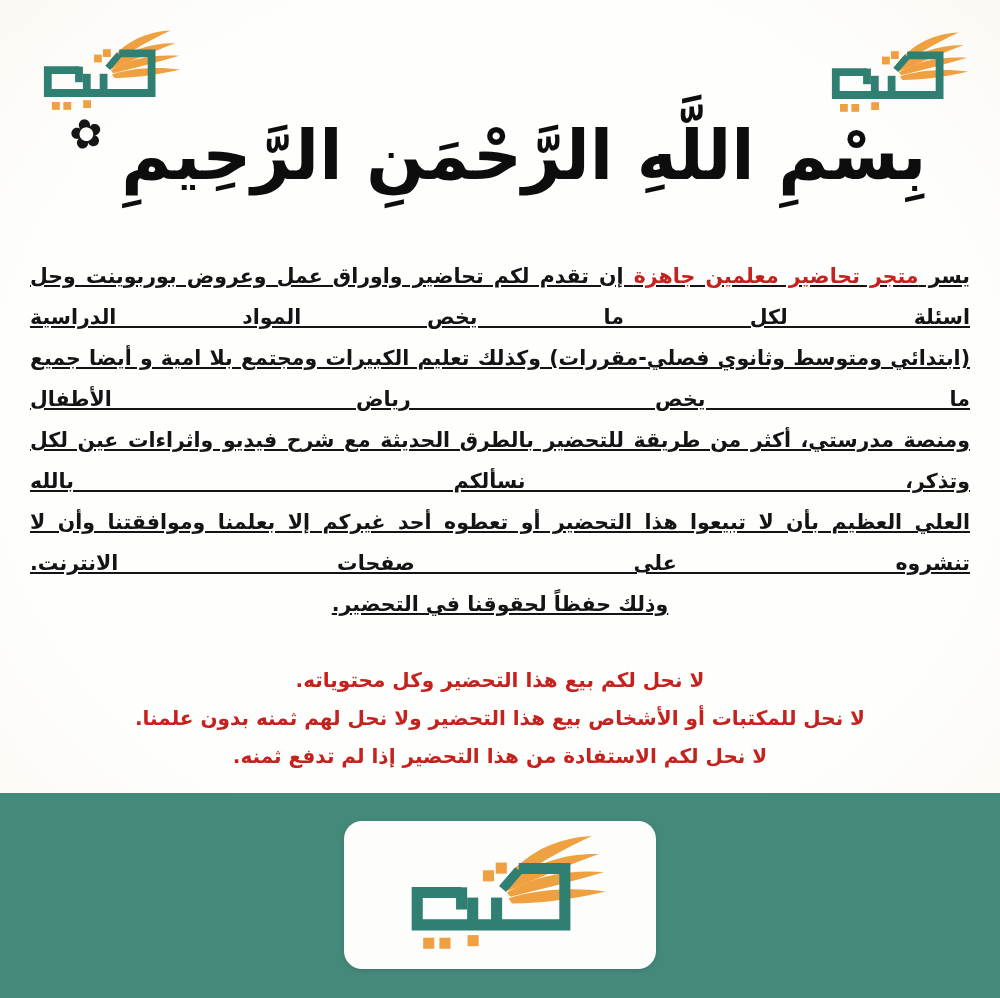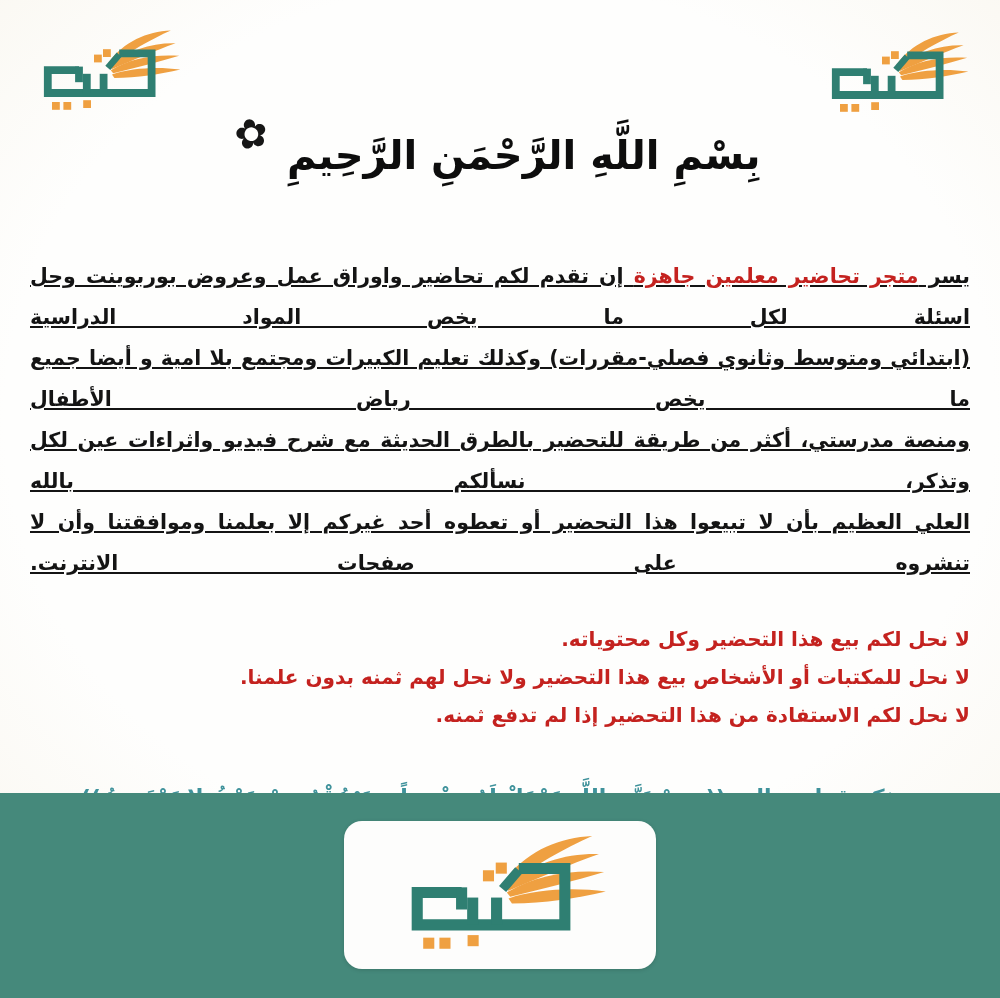--- a/index.html
+++ b/index.html
@@ -16,40 +16,40 @@
   .logo{display:block;}
   .logo-top-left{position:absolute;top:26px;left:28px;width:156px;height:92px;}
   .logo-top-right{position:absolute;top:28px;right:28px;width:156px;height:92px;}
   
   .bismillah{
     padding-top:80px;height:150px;
     display:flex;align-items:center;justify-content:center;
     direction:rtl;gap:14px;
   }
   .bismillah-text{
-    font-size:40px;font-weight:700;color:#0d0d0d;
+    font-size:68px;font-weight:700;color:#0d0d0d;
     letter-spacing:-1px;
   }
   .flower{
     font-size:40px;color:#161616;line-height:1;
     transform:rotate(-12deg) translateY(-22px);
   }
   
   .intro{
     direction:rtl;margin:26px 30px 0 30px;
     font-size:20.5px;font-weight:700;color:#141414;
     line-height:41px;
   }
   .intro p{margin:0;text-decoration:underline;}
   .line-justify{text-align:justify;text-align-last:justify;}
   .line-center{text-align:center;}
   .hl-red{color:#c4221f;}
   
   .warnings{
-    direction:rtl;margin:36px 30px 0 30px;text-align:right;
+    direction:rtl;margin:36px 30px 0 30px;text-align:center;
     color:#c4221f;font-size:20px;font-weight:700;line-height:38px;
   }
   .warnings p{margin:0;}
   
   .verse{
     direction:rtl;margin:44px 30px 0 30px;text-align:center;
     color:#3f929b;font-size:22px;font-weight:700;line-height:40px;
   }
   
   .footer-band{
@@ -113,20 +113,21 @@
   <div class="bismillah">
     <span class="bismillah-text">بِسْمِ اللَّهِ الرَّحْمَنِ الرَّحِيمِ</span>
     <span class="flower">✿</span>
   </div>
 
   <div class="intro">
     <p class="line-justify"><span>يسر </span><span class="hl-red">متجر تحاضير معلمين جاهزة</span><span> إن تقدم لكم تحاضير واوراق عمل وعروض بوربوينت وحل اسئلة لكل ما يخص المواد الدراسية</span></p>
     <p class="line-justify">(ابتدائي ومتوسط وثانوي فصلي-مقررات) وكذلك تعليم الكبيرات ومجتمع بلا امية و أيضا جميع ما يخص رياض الأطفال</p>
     <p class="line-justify">ومنصة مدرستي، أكثر من طريقة للتحضير بالطرق الحديثة مع شرح فيديو واثراءات عين لكل وتذكر، نسألكم بالله</p>
     <p class="line-justify">العلي العظيم بأن لا تبيعوا هذا التحضير أو تعطوه أحد غيركم إلا بعلمنا وموافقتنا وأن لا تنشروه على صفحات الانترنت.</p>
+    <p class="line-center">وذلك حفظاً لحقوقنا في التحضير.</p>
   </div>
 
   <div class="warnings">
     <p>لا نحل لكم بيع هذا التحضير وكل محتوياته.</p>
     <p>لا نحل للمكتبات أو الأشخاص بيع هذا التحضير ولا نحل لهم ثمنه بدون علمنا.</p>
     <p>لا نحل لكم الاستفادة من هذا التحضير إذا لم تدفع ثمنه.</p>
   </div>
 
   <p class="verse">وتذكر قوله تعالى ((وَمَنْ يَتَّقِ اللَّهَ يَجْعَلْ لَهُ مَخْرَجاً، وَيَرْزُقْهُ مِنْ حَيْثُ لا يَحْتَسِبُ))</p>
 

